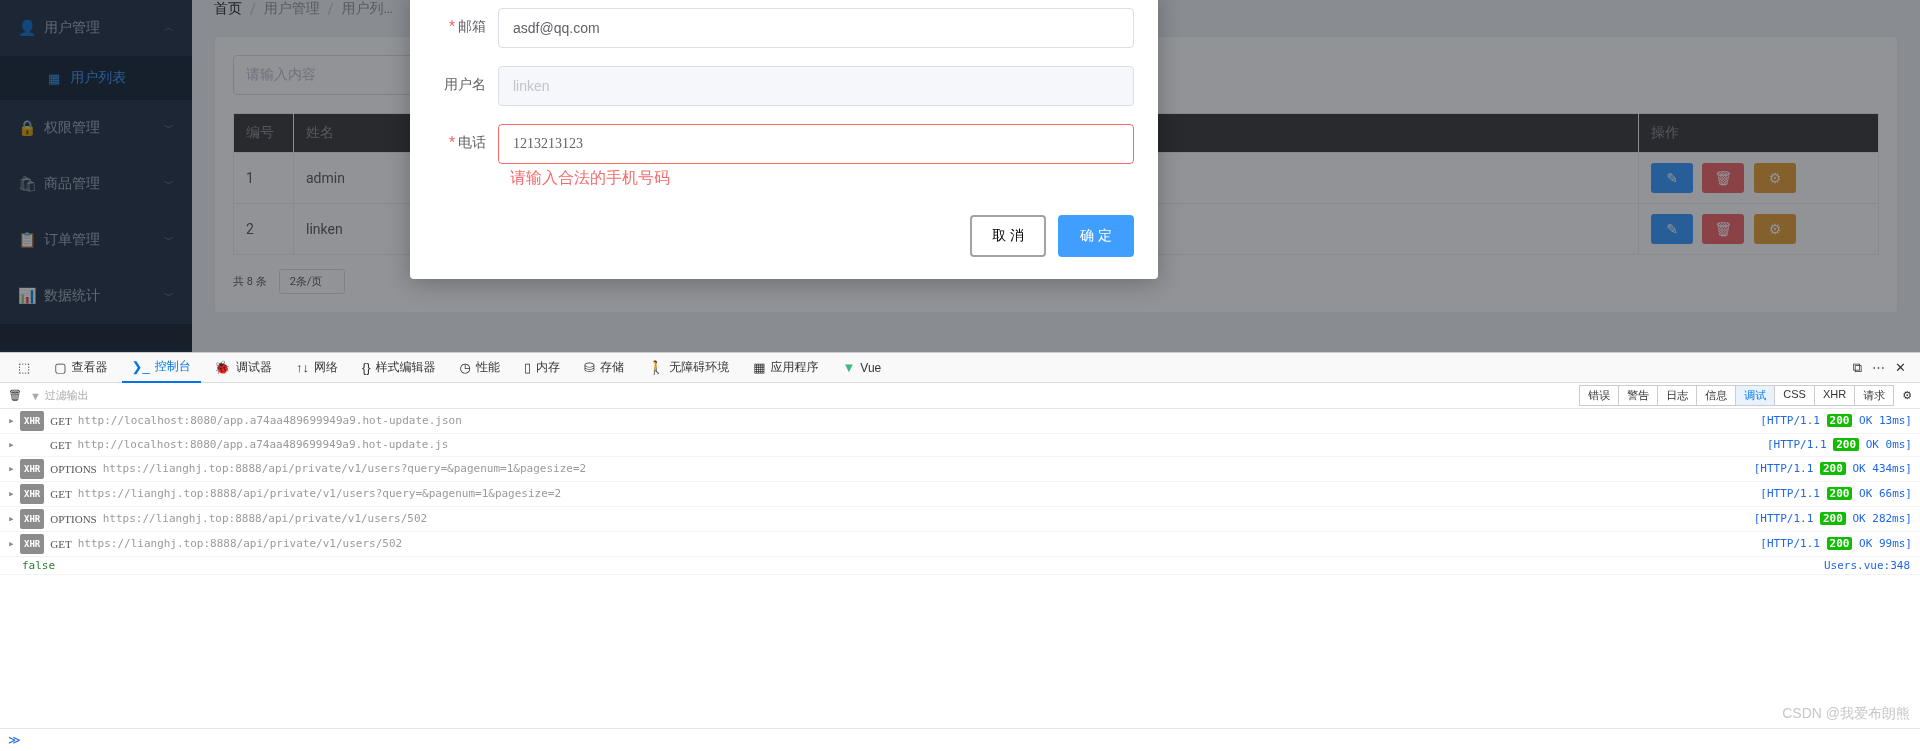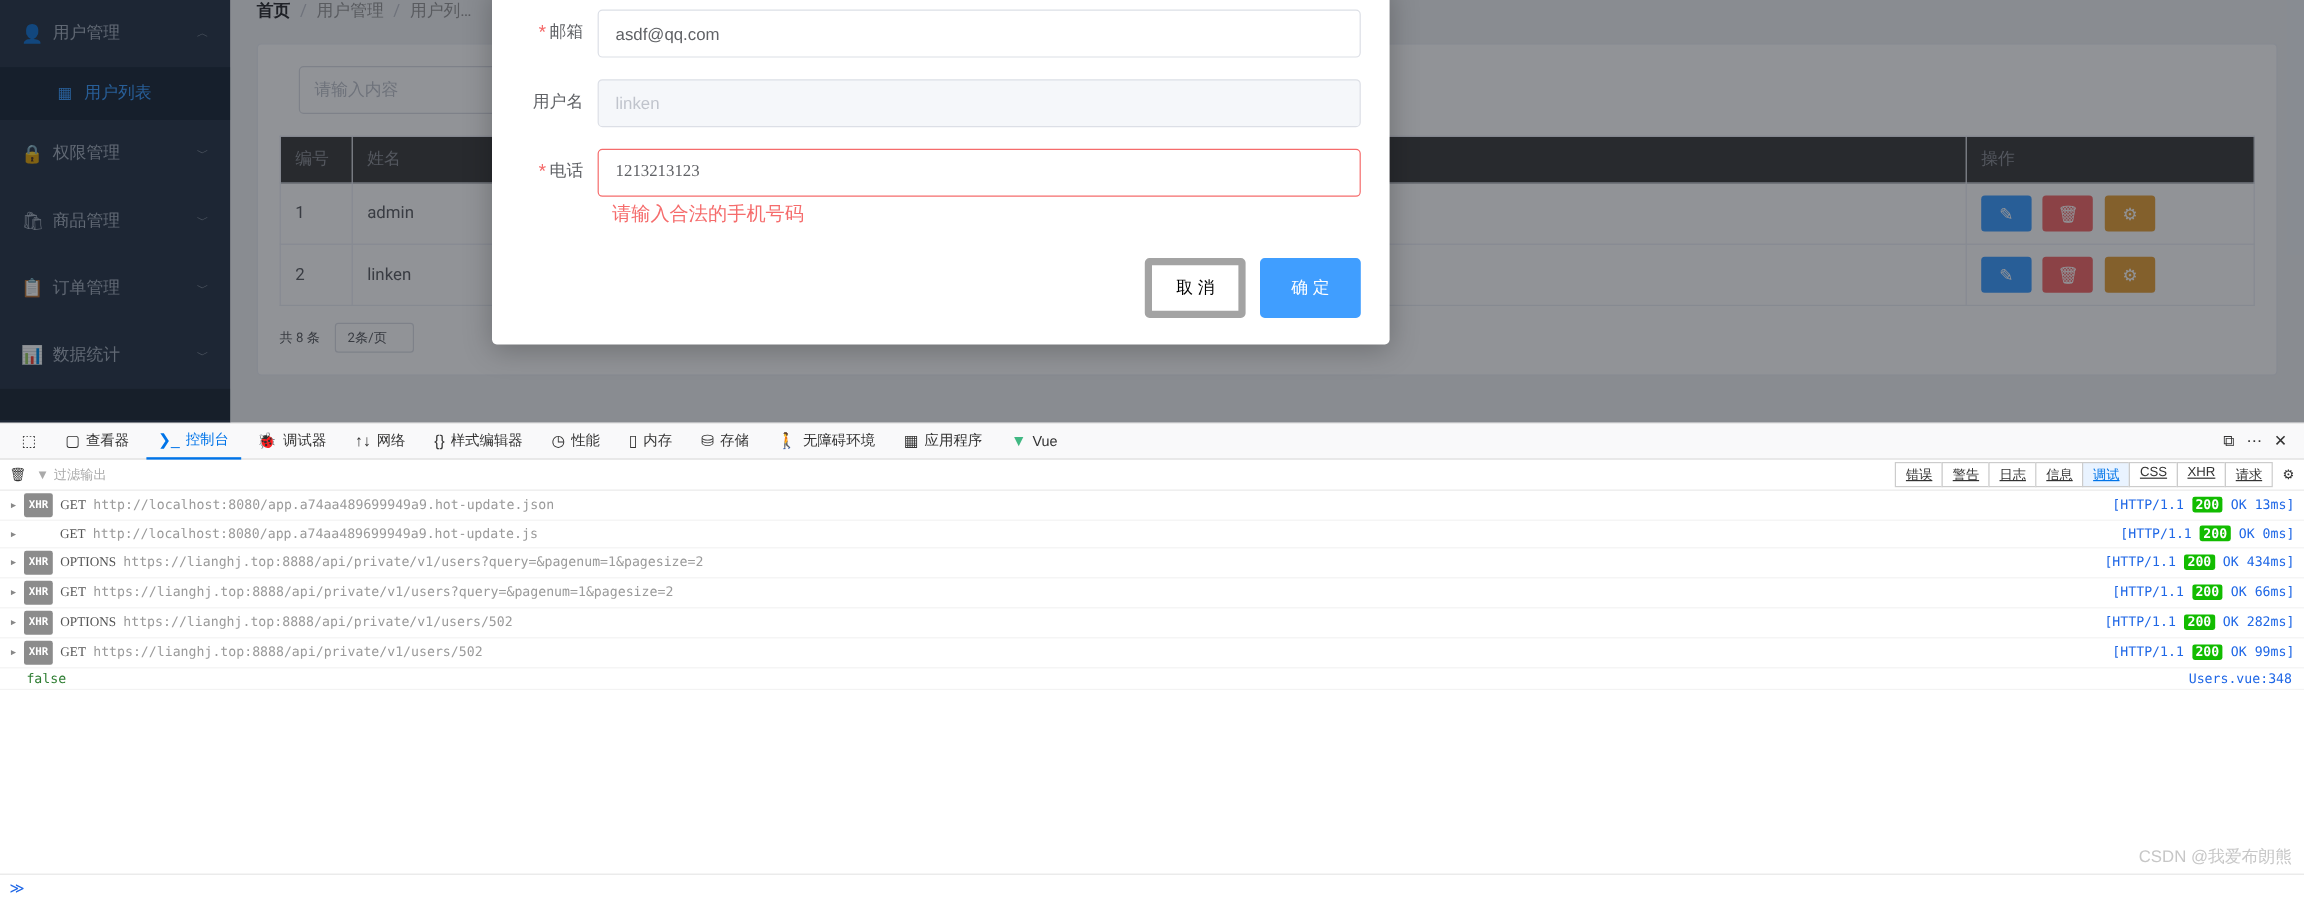--- a/index.html
+++ b/index.html
@@ -10,28 +10,28 @@
     .sidebar { width: 192px; background: #2d3a4b; color: #a7b1bf; overflow: hidden; }
     .sidebar-item { display: flex; align-items: center; padding: 0 18px; height: 56px; cursor: pointer; justify-content: space-between; }
     .sidebar-item-left { display: flex; align-items: center; }
     .sidebar-item .icon { margin-right: 10px; display: inline-block; width: 16px; font-size: 15px; }
     .sidebar-sub { padding-left: 48px; height: 44px; display: flex; align-items: center; color: #409eff; background: #1f2d3d; }
     .sidebar-sub .grid-icon { margin-right: 10px; color: #409eff; font-size: 13px; }
     .chevron { font-size: 10px; opacity: 0.7; }
     
     .main { flex: 1; background: #f0f2f5; display: flex; flex-direction: column; position: relative; }
     .breadcrumb { padding: 0 22px; font-size: 14px; color: #666; display: flex; align-items: center; gap: 8px; }
-    .breadcrumb-item { color: #303133; font-weight: 700; }
+    .breadcrumb-item { color: #303133; font-weight: 400; }
     .breadcrumb-sep { color: #c0c4cc; }
     .breadcrumb-item.gray { color: #999; font-weight: 400; }
     
     .card { background: #fff; margin: 18px 22px 0; border: 1px solid #ebeef5; border-radius: 4px; padding: 18px; }
     
     .search-row { display: flex; gap: 10px; margin-bottom: 18px; }
-    .search-input { flex: 0 0 280px; border: 1px solid #dcdfe6; border-radius: 4px; padding: 0 12px; height: 40px; color: #c0c4cc; display: flex; align-items: center; margin-left: 16px; }
+    .search-input { flex: 0 0 280px; border: 1px solid #dcdfe6; border-radius: 4px; padding: 0 12px; height: 40px; color: #c0c4cc; display: flex; align-items: center; }
     
     .table { width: 100%; border-collapse: collapse; }
     .table th, .table td { border: 1px solid #ebeef5; padding: 10px 12px; text-align: left; font-weight: 400; color: #606266; font-size: 14px; }
     .table th { color: #909399; background: #404040; }
     .ops-cell { width: 240px; }
     .btn-sm { display: inline-flex; align-items: center; justify-content: center; width: 42px; height: 30px; border-radius: 3px; color: #fff; margin-right: 6px; }
     .btn-blue { background: #409eff; }
     .btn-red { background: #f56c6c; }
     .btn-orange { background: #e6a23c; }
     
@@ -43,37 +43,37 @@
     .dialog { position: absolute; left: 410px; top: -10px; width: 748px; background: #fff; border-radius: 4px; box-shadow: 0 4px 24px rgba(0,0,0,0.25); z-index: 10; padding: 0 24px 22px; }
     .form-row { display: flex; align-items: flex-start; margin-top: 18px; }
     .form-label { width: 64px; text-align: right; padding-right: 12px; padding-top: 10px; color: #606266; font-size: 14px; }
     .form-label .req { color: #f56c6c; margin-right: 3px; }
     .form-input-wrap { flex: 1; }
     .form-input { width: 100%; border: 1px solid #dcdfe6; border-radius: 4px; height: 40px; padding: 0 14px; font-size: 14px; color: #606266; outline: none; }
     .form-input.disabled { background: #f5f7fa; color: #c0c4cc; cursor: not-allowed; }
     .form-input.error { border-color: #f56c6c; font-family: Liberation Serif, serif; }
     .error-msg { color: #f56c6c; font-size: 16px; margin-top: 4px; margin-left: 12px; }
     .dialog-footer { display: flex; justify-content: flex-end; gap: 12px; margin-top: 26px; }
-    .btn { padding: 10px 20px; border-radius: 4px; font-size: 14px; border: 6px solid #a3a3a3; background: #fff; cursor: pointer; }
+    .btn { padding: 10px 20px; border-radius: 4px; font-size: 14px; border: 2px solid #a3a3a3; background: #fff; cursor: pointer; }
     .btn-primary { background: #409eff; color: #fff; border-color: #409eff; }
     
     
     .devtools { flex: 1; display: flex; flex-direction: column; border-top: 1px solid #ccc; font-size: 12px; font-family: Consolas, Monaco, monospace; }
     .dt-tabs { display: flex; align-items: center; border-bottom: 1px solid #ddd; background: #f9f9fa; height: 30px; padding: 0 8px; font-family: -apple-system, sans-serif; gap: 4px; }
     .dt-tab { padding: 6px 10px; display: flex; align-items: center; gap: 5px; color: #333; cursor: pointer; border-radius: 3px; }
     .dt-tab.active { color: #0074e8; border-bottom: 2px solid #0074e8; border-radius: 0; }
     .dt-tab .tab-icon { font-size: 13px; }
     .dt-right { margin-left: auto; display: flex; align-items: center; gap: 10px; padding-right: 6px; }
     .dt-right-icon { cursor: pointer; font-size: 13px; }
     
     .dt-filter { display: flex; align-items: center; border-bottom: 1px solid #e6e6e6; height: 26px; padding: 0 8px; font-family: -apple-system, sans-serif; font-size: 11px; }
     .dt-filter-left { display: flex; align-items: center; gap: 8px; }
     .dt-filter-input { color: #aaa; display: flex; align-items: center; gap: 4px; }
     .dt-filter-right { margin-left: auto; display: flex; gap: 0; }
-    .dt-filter-btn { border: 1px solid #ccc; padding: 2px 8px; background: #fff; margin-left: -1px; cursor: pointer; font-size: 11px; text-decoration: underline; }
+    .dt-filter-btn { border: 1px solid #ccc; padding: 2px 8px; background: #fff; margin-left: -1px; cursor: pointer; font-size: 11px; }
     .dt-filter-btn.active { background: #e9f3ff; color: #0074e8; }
     
     .dt-log { flex: 1; overflow: auto; background: #fff; }
     .log-row { display: flex; align-items: center; padding: 2px 8px; border-bottom: 1px solid #f3f3f3; font-size: 11px; line-height: 18px; }
     .log-arrow { width: 12px; color: #888; cursor: pointer; }
     .log-badge { background: #8c8c8c; color: #fff; font-size: 9px; padding: 1px 4px; border-radius: 2px; margin-right: 6px; font-weight: 700; }
     .log-method { color: #555; margin-right: 6px; font-family: Liberation Serif, serif; }
     .log-url { color: #9a9a9a; font-family: Consolas, Monaco, monospace; }
     .log-status { margin-left: auto; color: #1f67e6; white-space: nowrap; }
     .log-status .code { background: #12bc00; color: #fff; padding: 0 3px; border-radius: 2px; font-weight: 700; }

